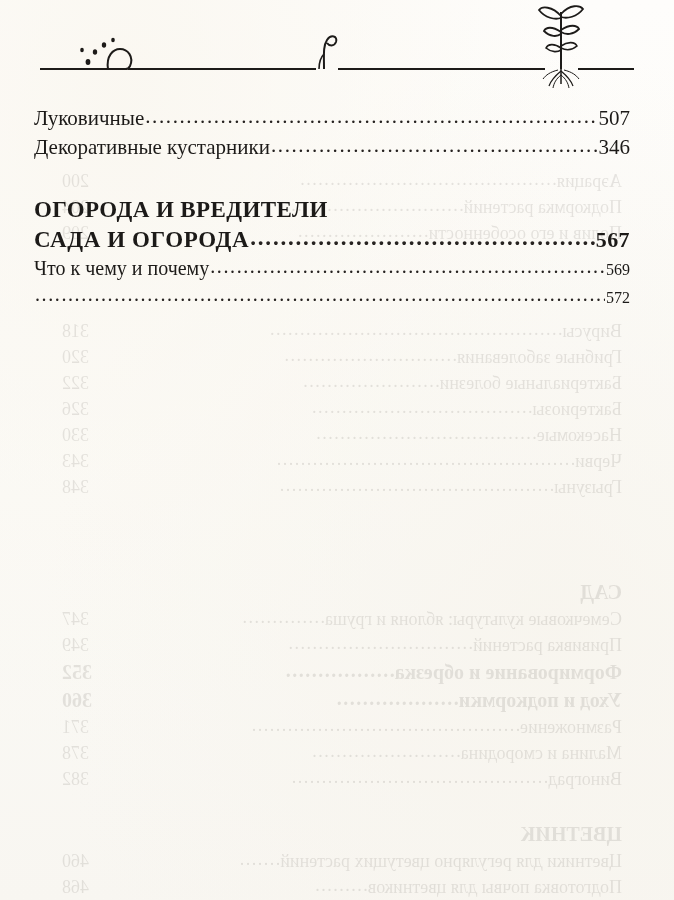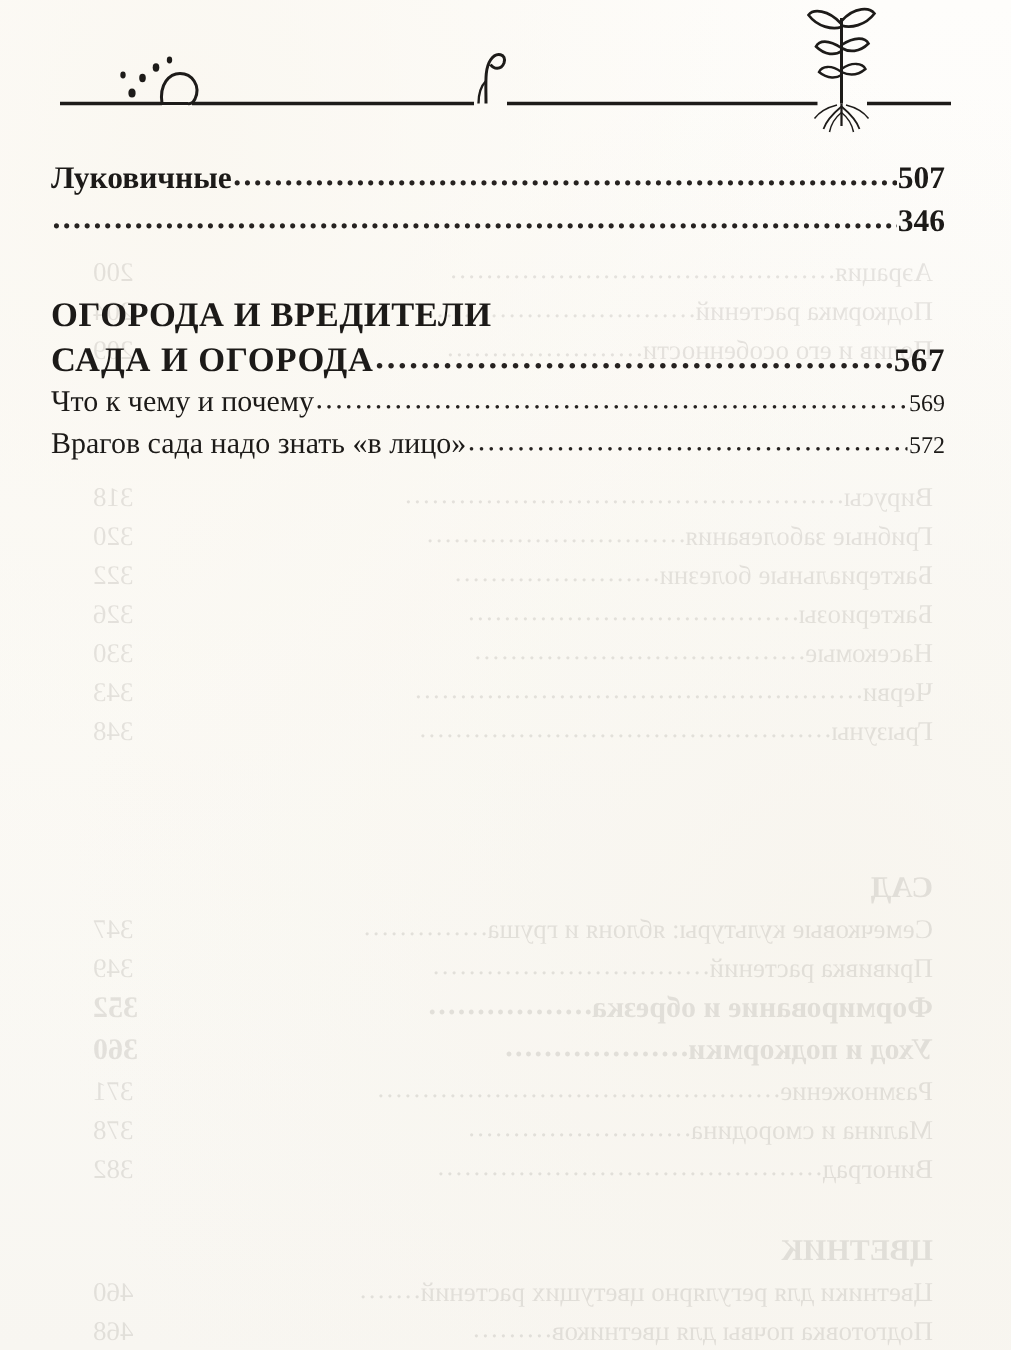--- a/index.html
+++ b/index.html
@@ -73,21 +73,20 @@
   .entry .page-num {
     flex: 0 0 auto;
     text-align: center;
   }
 
   
   .lvl1 {
     font-size: 21px;
     line-height: 28px;
     margin-bottom: 1px;
-    font-weight: bold;
   }
   .lvl1 .page-num {
     font-size: 21px;
   }
 
   
   .section-head {
     margin-top: 34px;
     font-weight: bold;
     font-size: 23px;
@@ -321,39 +320,39 @@
 
   <div class="toc">
 
     <div class="entry lvl1">
       <span class="label">Луковичные</span>
       <span class="leaders">..................................................................................................</span>
       <span class="page-num">507</span>
     </div>
 
     <div class="entry lvl1">
+      <span class="label">Декоративные кустарники</span>
       <span class="leaders">..................................................................................................</span>
       <span class="page-num">346</span>
     </div>
 
     <div class="section-head">
       <span class="line1">ОГОРОДА И ВРЕДИТЕЛИ</span>
       <div class="entry">
         <span class="label">САДА И ОГОРОДА</span>
         <span class="leaders">..................................................................................................</span>
         <span class="page-num">567</span>
       </div>
     </div>
 
     <div class="entry sub">
       <span class="label">Что к чему и почему</span>
       <span class="leaders">..................................................................................................</span>
       <span class="page-num">569</span>
     </div>
 
     <div class="entry sub">
-      <span class="label">Врагов сада надо знать «в лицо»</span>
       <span class="leaders">..................................................................................................</span>
       <span class="page-num">572</span>
     </div>
 
   </div>
 </div>
 
 </body></html>

